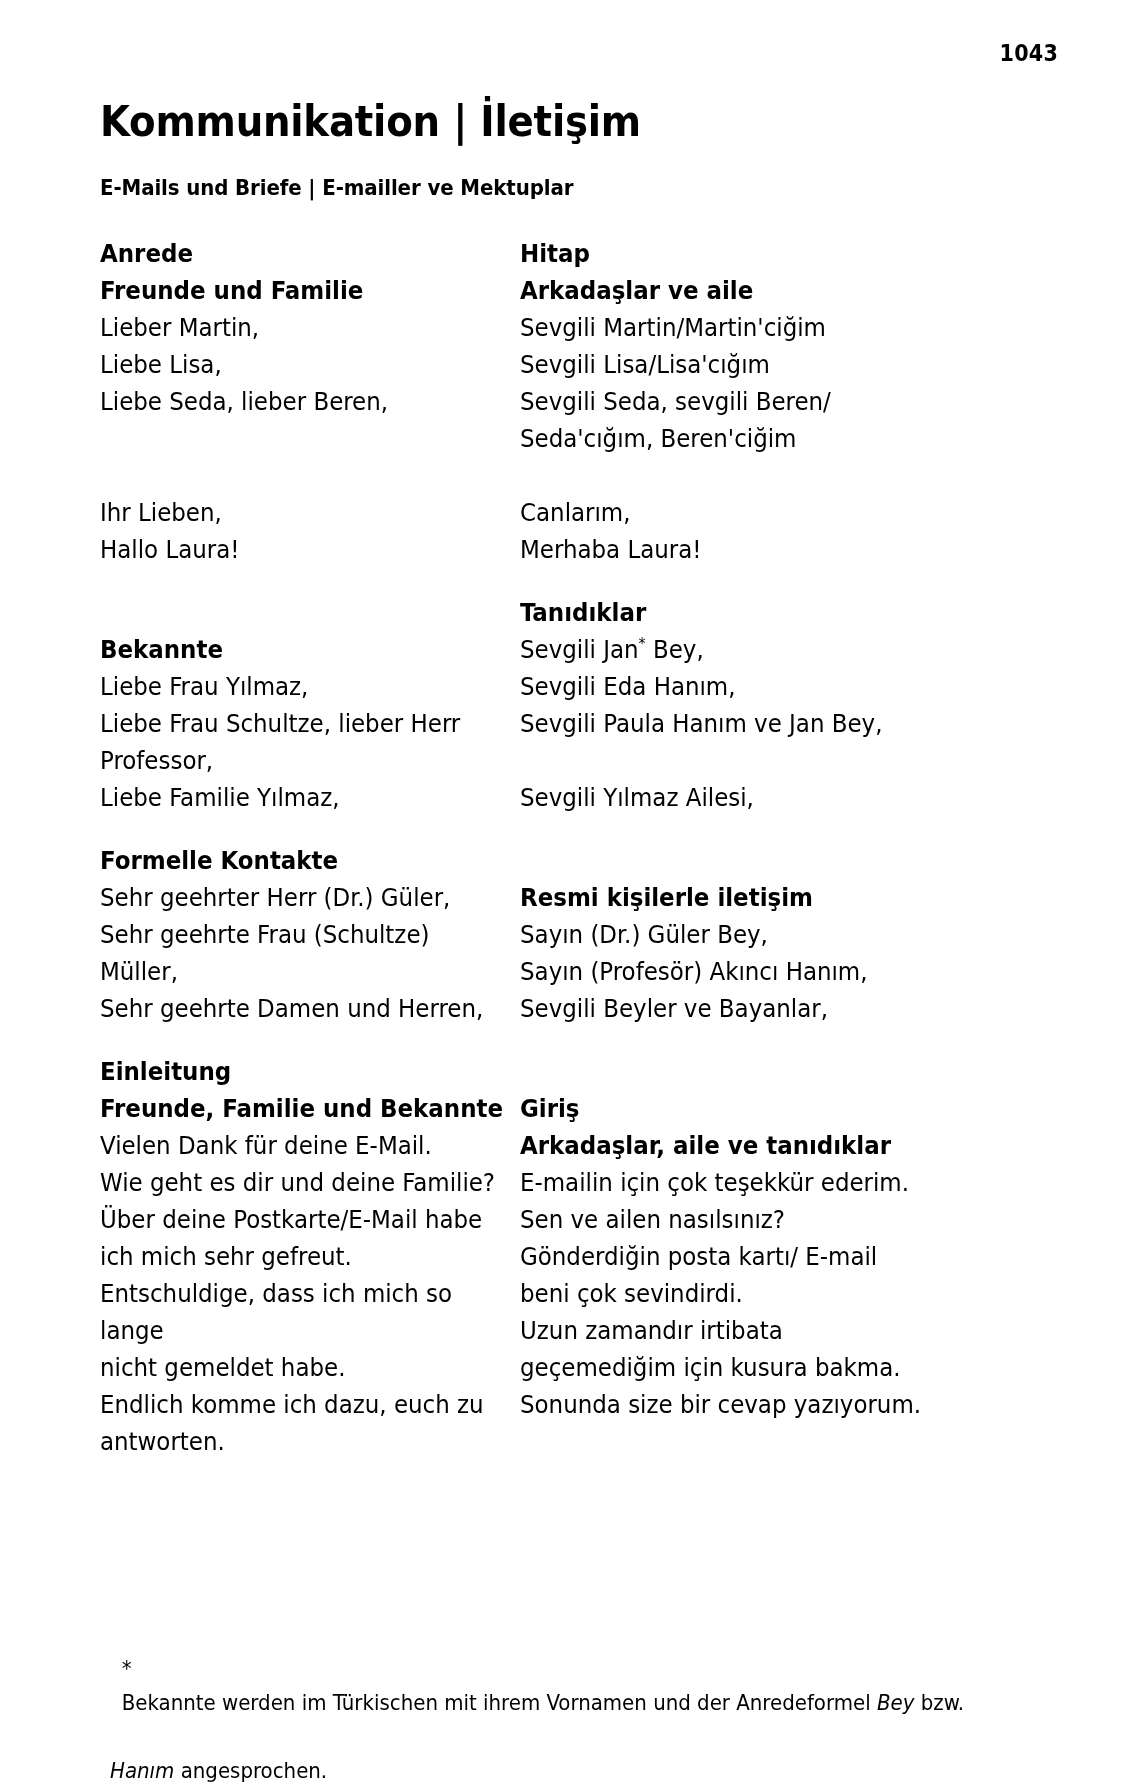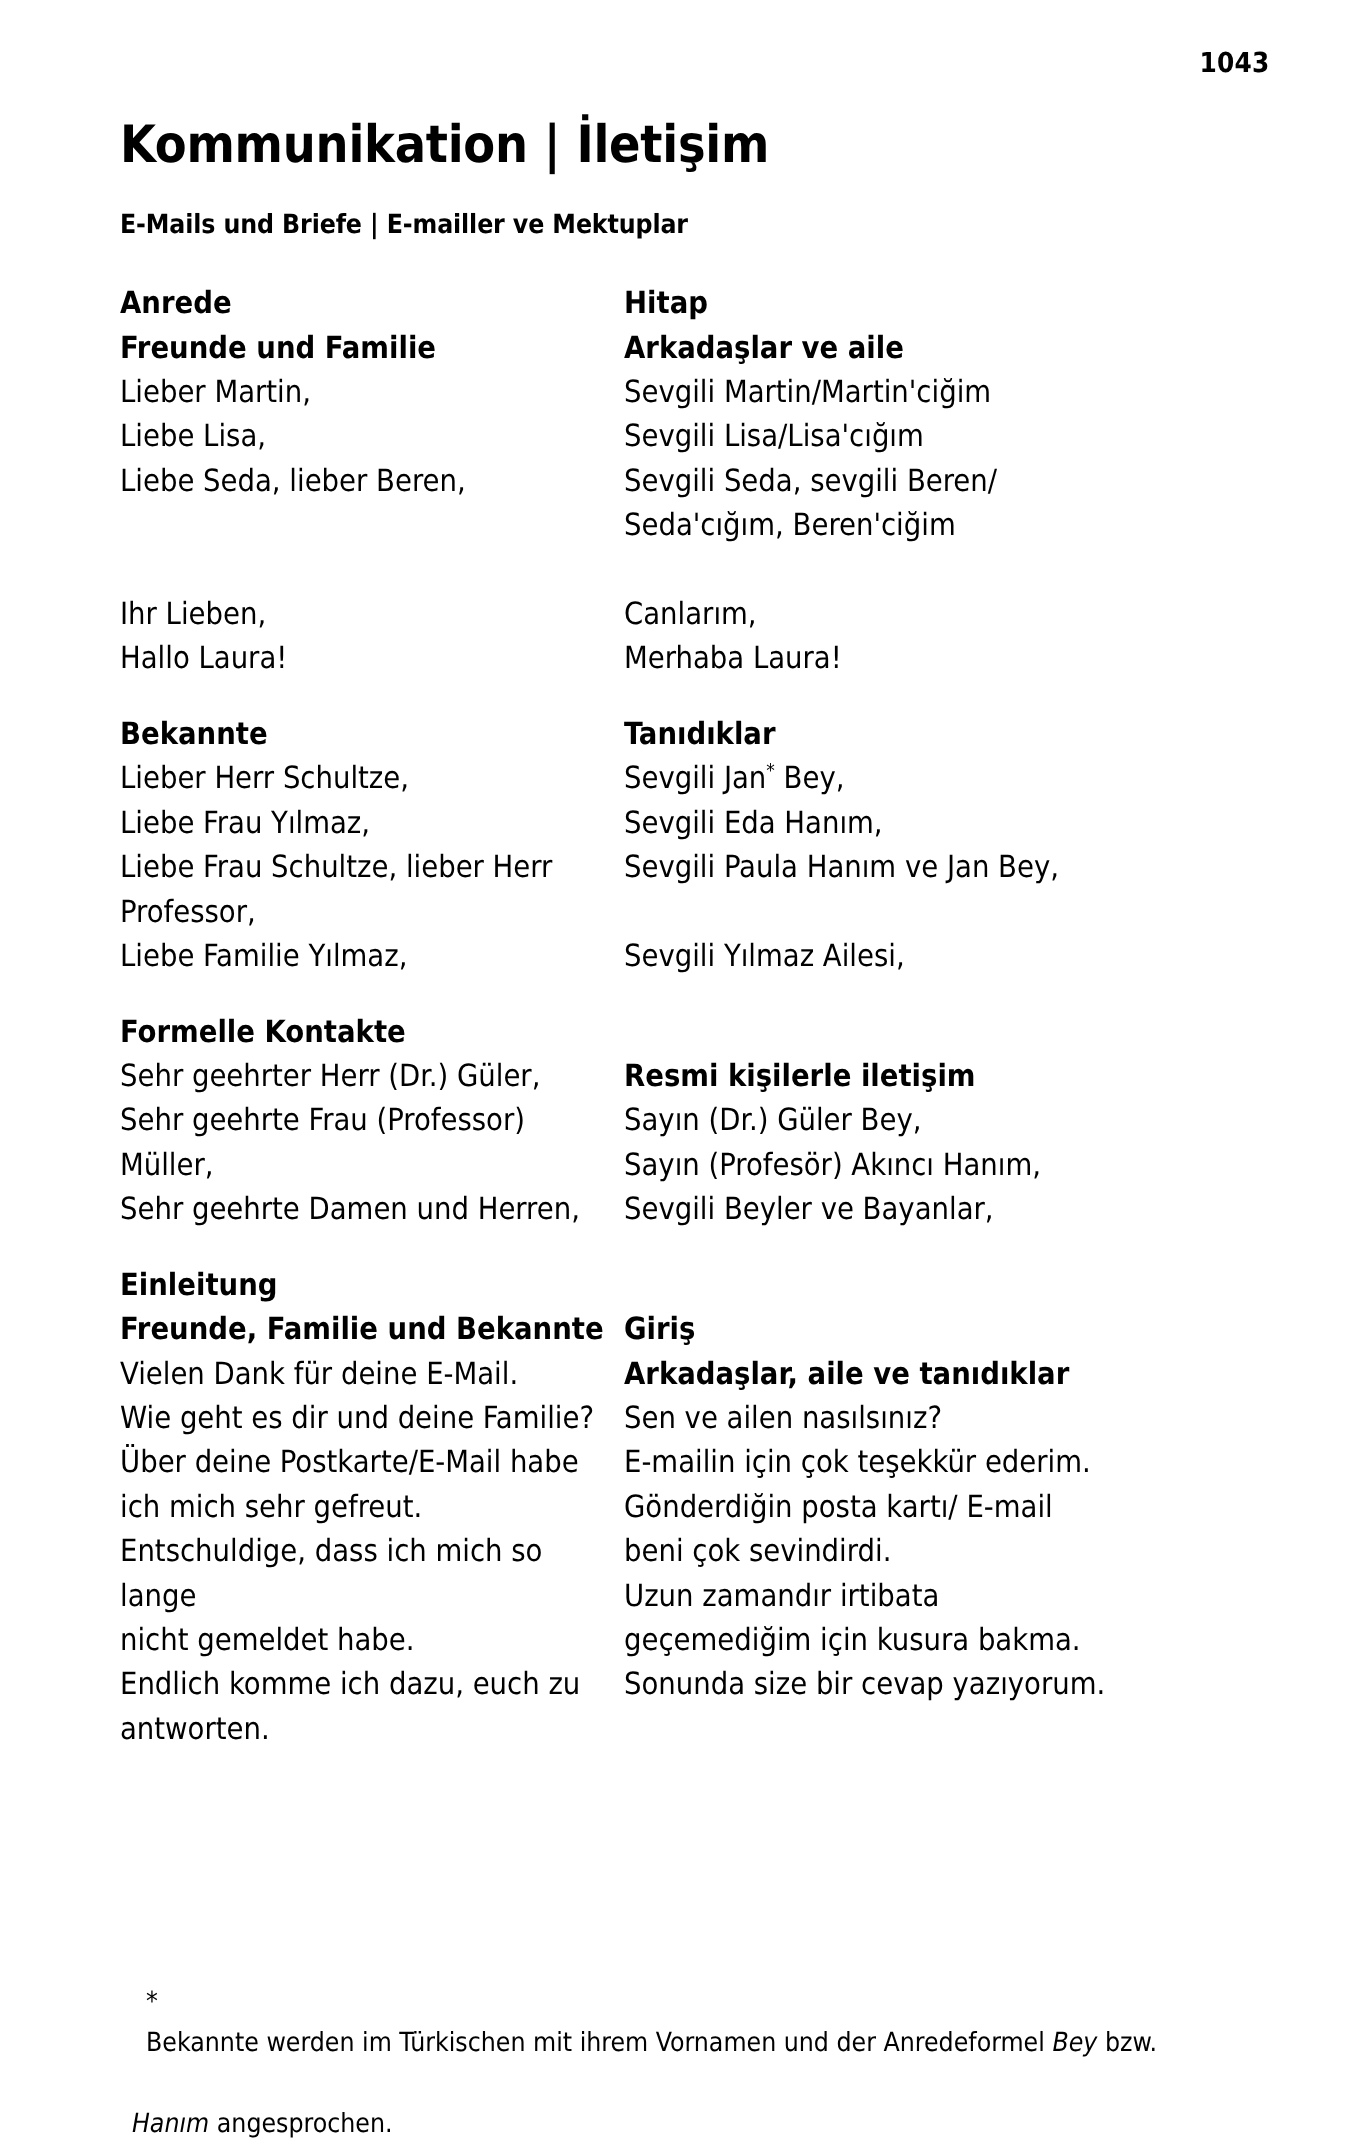--- a/index.html
+++ b/index.html
@@ -140,40 +140,39 @@
             <div class="ln">Sevgili Seda, sevgili Beren/</div>
             <div class="ln">Seda'cığım, Beren'ciğim</div>
             <div class="ln spacer">&nbsp;</div>
             <div class="ln">Canlarım,</div>
             <div class="ln">Merhaba Laura!</div>
           </div>
         </div>
         <div class="block">
           <div class="col col-de">
             <div class="ln hd">Bekannte</div>
-            <div class="ln">Lieber Herr Schultze,</div>
             <div class="ln">Liebe Frau Yılmaz,</div>
             <div class="ln">Liebe Frau Schultze, lieber Herr</div>
             <div class="ln">Professor,</div>
             <div class="ln">Liebe Familie Yılmaz,</div>
           </div>
           <div class="col col-tr">
             <div class="ln hd">Tanıdıklar</div>
             <div class="ln">Sevgili Jan<sup class="fn">*</sup> Bey,</div>
             <div class="ln">Sevgili Eda Hanım,</div>
             <div class="ln">Sevgili Paula Hanım ve Jan Bey,</div>
             <div class="ln spacer">&nbsp;</div>
             <div class="ln">Sevgili Yılmaz Ailesi,</div>
           </div>
         </div>
         <div class="block">
           <div class="col col-de">
             <div class="ln hd">Formelle Kontakte</div>
             <div class="ln">Sehr geehrter Herr (Dr.) Güler,</div>
-            <div class="ln">Sehr geehrte Frau (Professor) Müller,</div>
+            <div class="ln">Sehr geehrte Frau (Schultze) Müller,</div>
             <div class="ln">Sehr geehrte Damen und Herren,</div>
           </div>
           <div class="col col-tr">
             <div class="ln hd">Resmi kişilerle iletişim</div>
             <div class="ln">Sayın (Dr.) Güler Bey,</div>
             <div class="ln">Sayın (Profesör) Akıncı Hanım,</div>
             <div class="ln">Sevgili Beyler ve Bayanlar,</div>
           </div>
         </div>
         <div class="block">
@@ -185,22 +184,22 @@
             <div class="ln">Über deine Postkarte/E-Mail habe</div>
             <div class="ln">ich mich sehr gefreut.</div>
             <div class="ln">Entschuldige, dass ich mich so lange</div>
             <div class="ln">nicht gemeldet habe.</div>
             <div class="ln">Endlich komme ich dazu, euch zu</div>
             <div class="ln">antworten.</div>
           </div>
           <div class="col col-tr">
             <div class="ln hd">Giriş</div>
             <div class="ln hd">Arkadaşlar, aile ve tanıdıklar</div>
+            <div class="ln">E-mailin için çok teşekkür ederim.</div>
             <div class="ln">Sen ve ailen nasılsınız?</div>
-            <div class="ln">E-mailin için çok teşekkür ederim.</div>
             <div class="ln">Gönderdiğin posta kartı/ E-mail</div>
             <div class="ln">beni çok sevindirdi.</div>
             <div class="ln">Uzun zamandır irtibata</div>
             <div class="ln">geçemediğim için kusura bakma.</div>
             <div class="ln">Sonunda size bir cevap yazıyorum.</div>
             <div class="ln spacer">&nbsp;</div>
           </div>
         </div>
       </div>
   </div>

